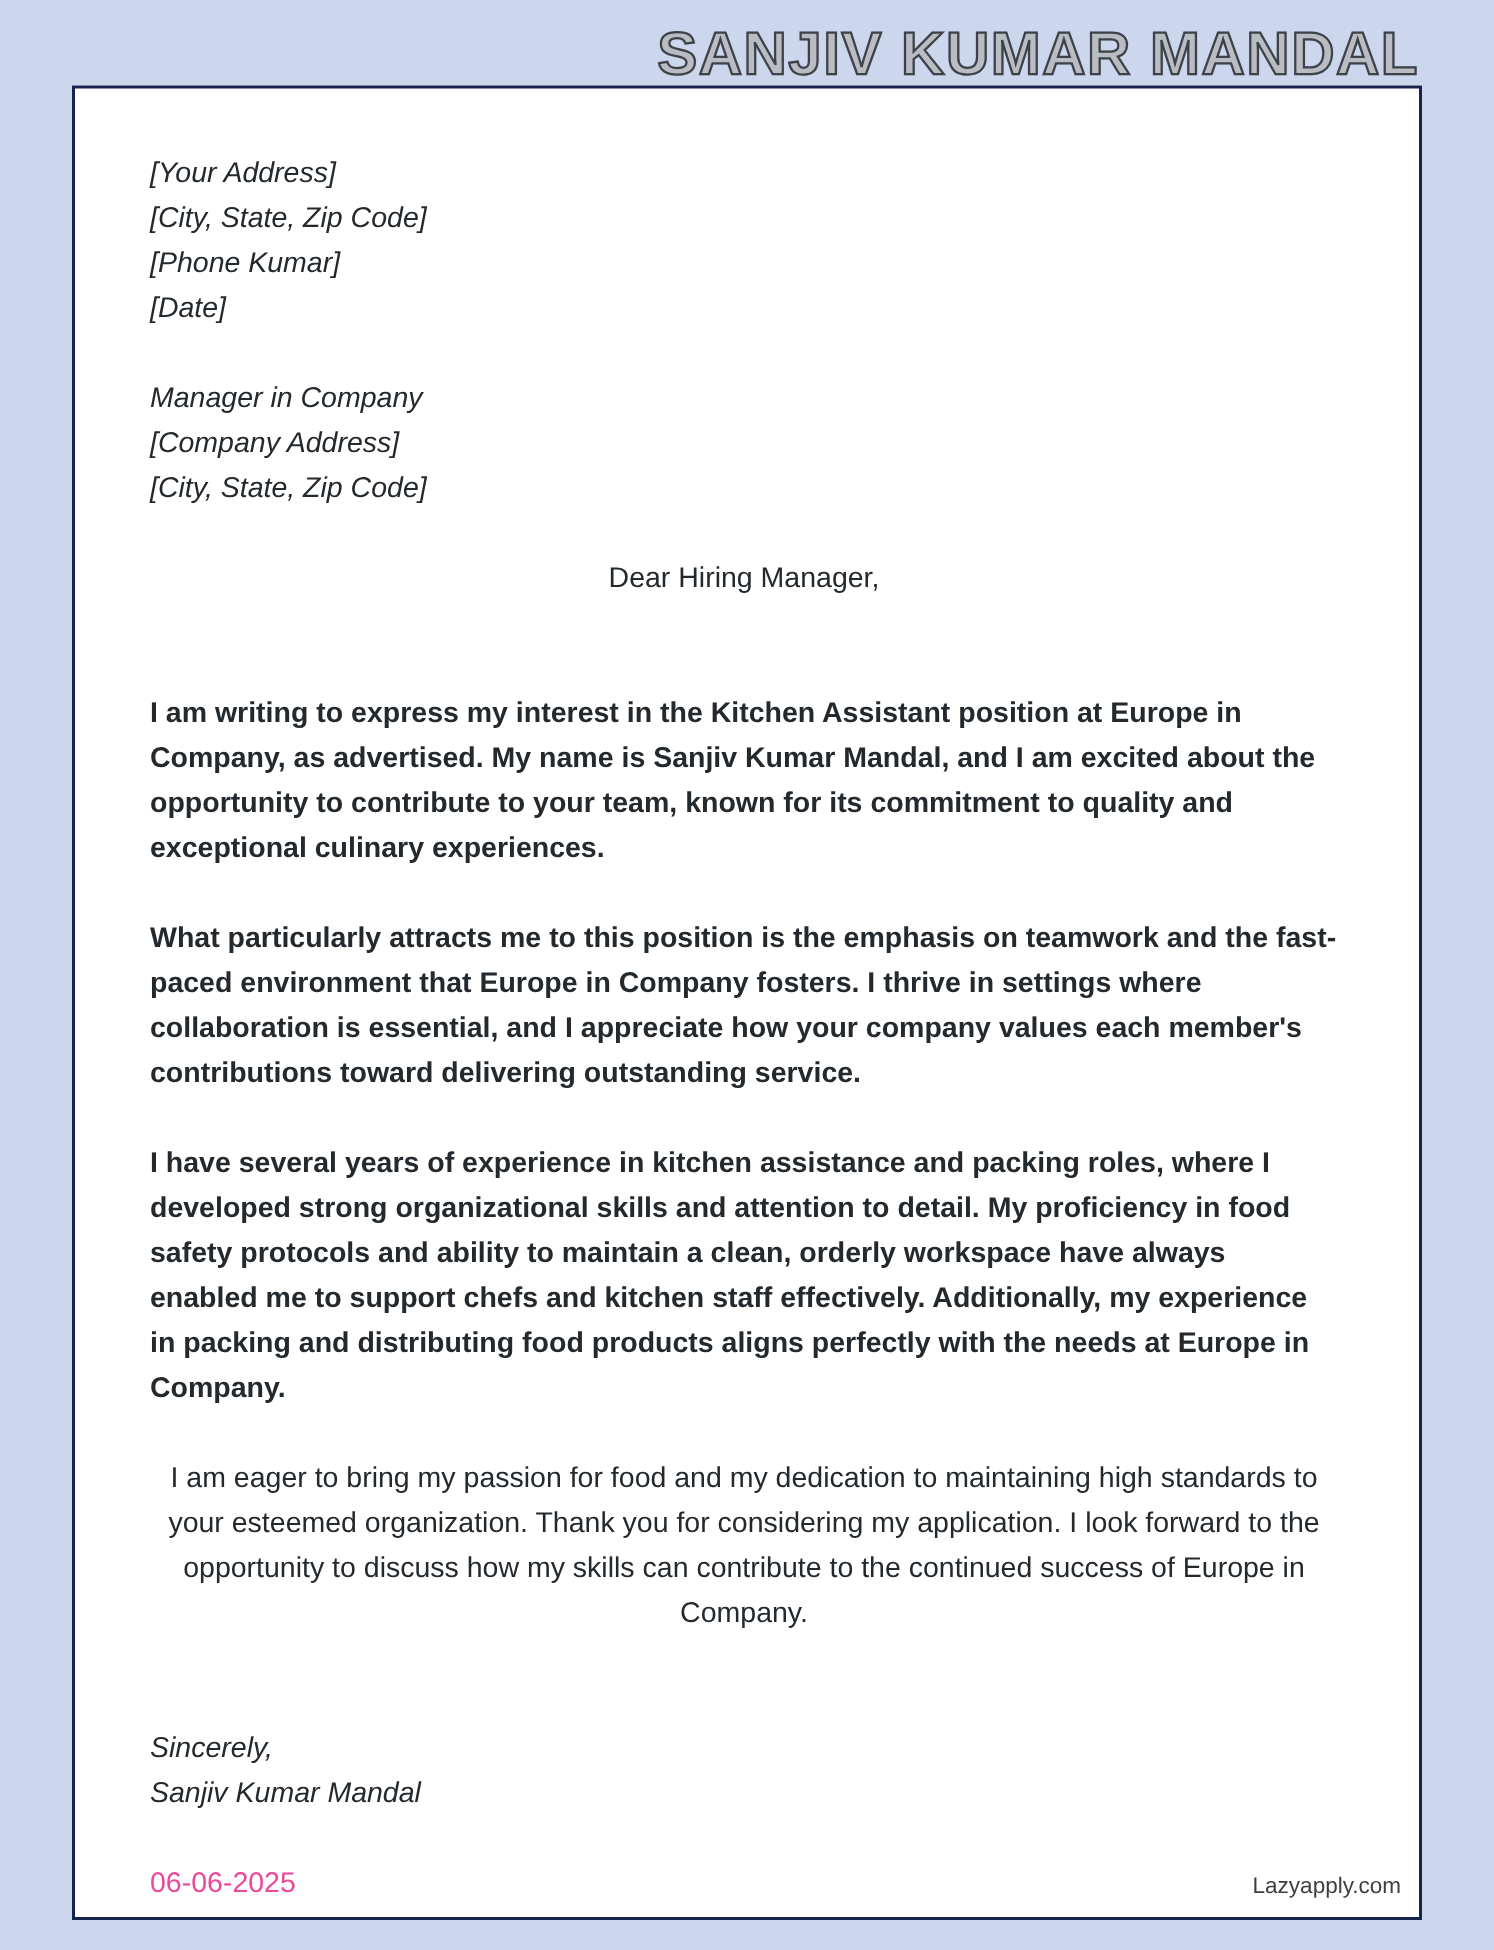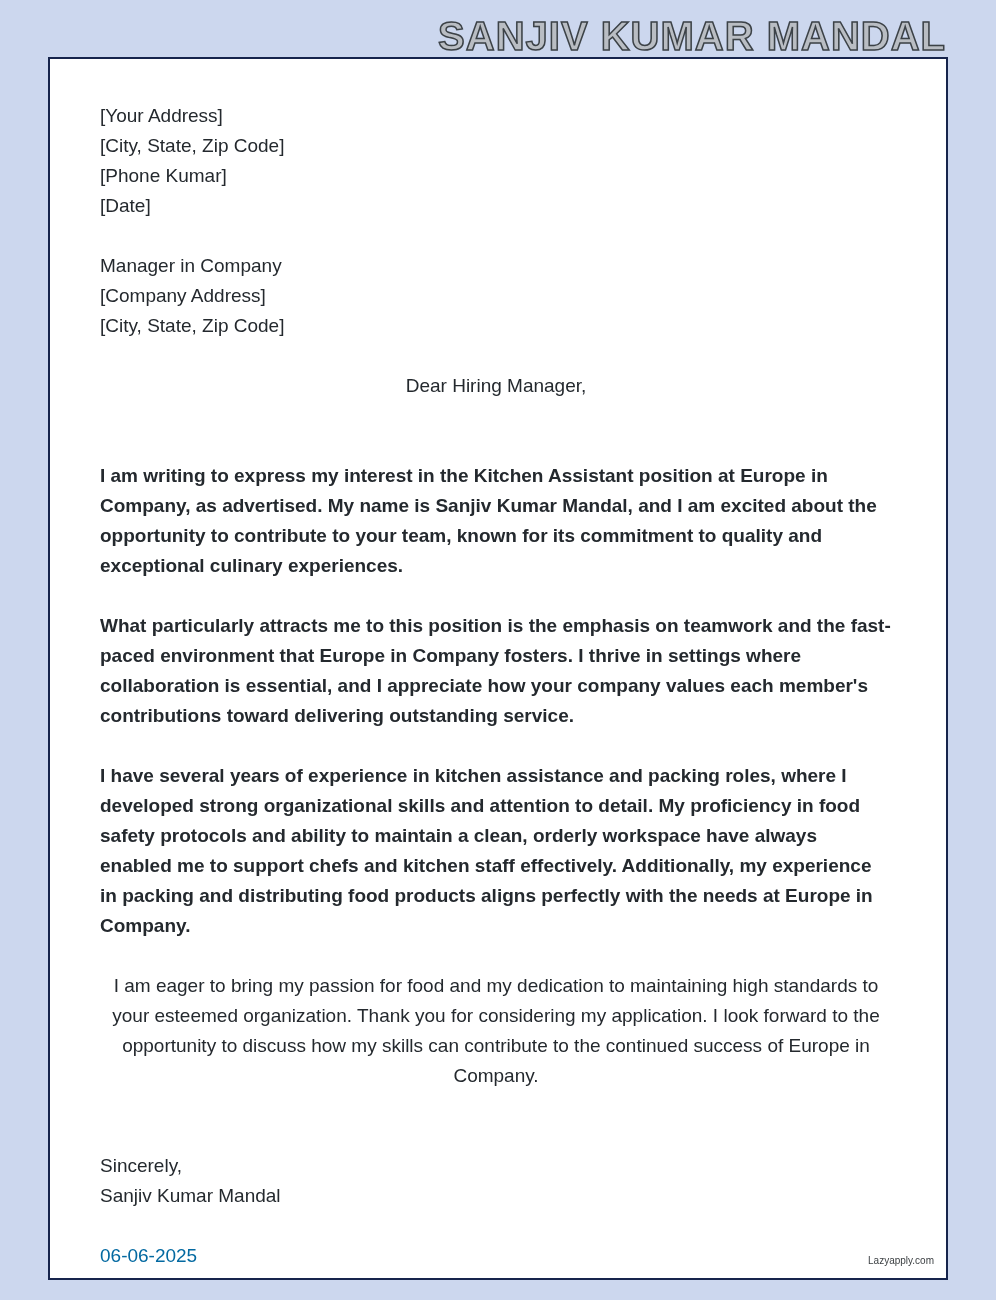--- a/index.html
+++ b/index.html
@@ -41,45 +41,46 @@
     color: #24292e;
     font-size: 19px;
     line-height: 30px;
     max-width: 792px;
   }
   .block {
     margin: 0 0 30px 0;
   }
   .line {
     white-space: pre;
+    font-style: italic;
   }
   .para {
     margin: 0 0 30px 0;
     font-weight: bold;
   }
   .salutation {
     margin: 0 0 60px 0;
     text-align: center;
   }
   .para-last {
     margin: 0 0 60px 0;
     text-align: center;
   }
   .closing-block {
     margin: 0 0 10px 0;
   }
   .date {
-    color: #0369a1;
+    color: #ec4899;
     margin-top: 30px;
   }
   .brand {
     position: absolute;
     right: 12px;
     bottom: 12px;
-    font-size: 10px;
+    font-size: 15px;
     color: #3c4043;
     text-decoration: none;
   }
 </style>
 </head>
 <body>
 
 <div class="letterhead-name">SANJIV KUMAR MANDAL</div>
 
 <div class="page">

